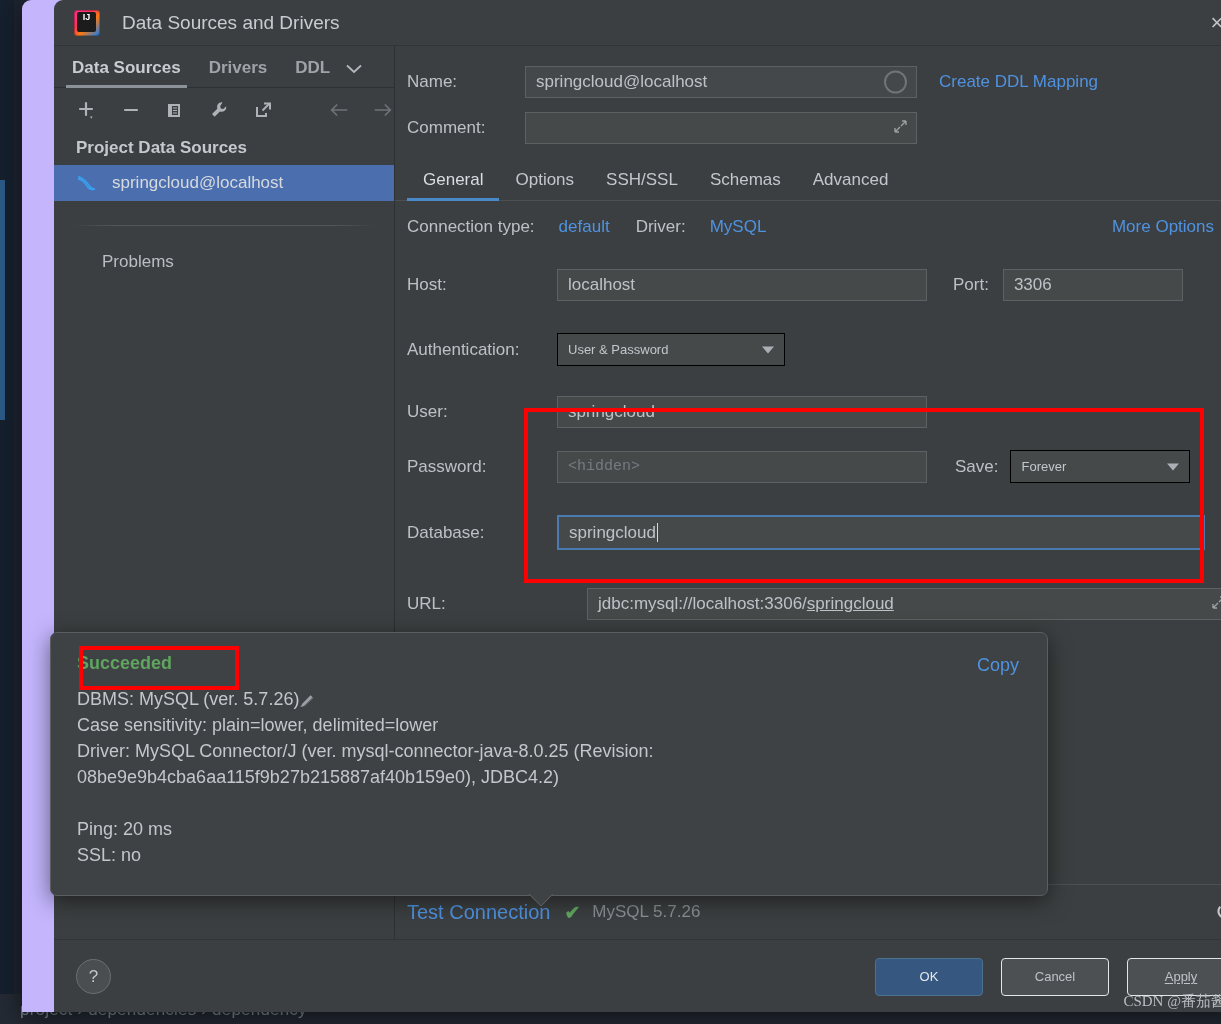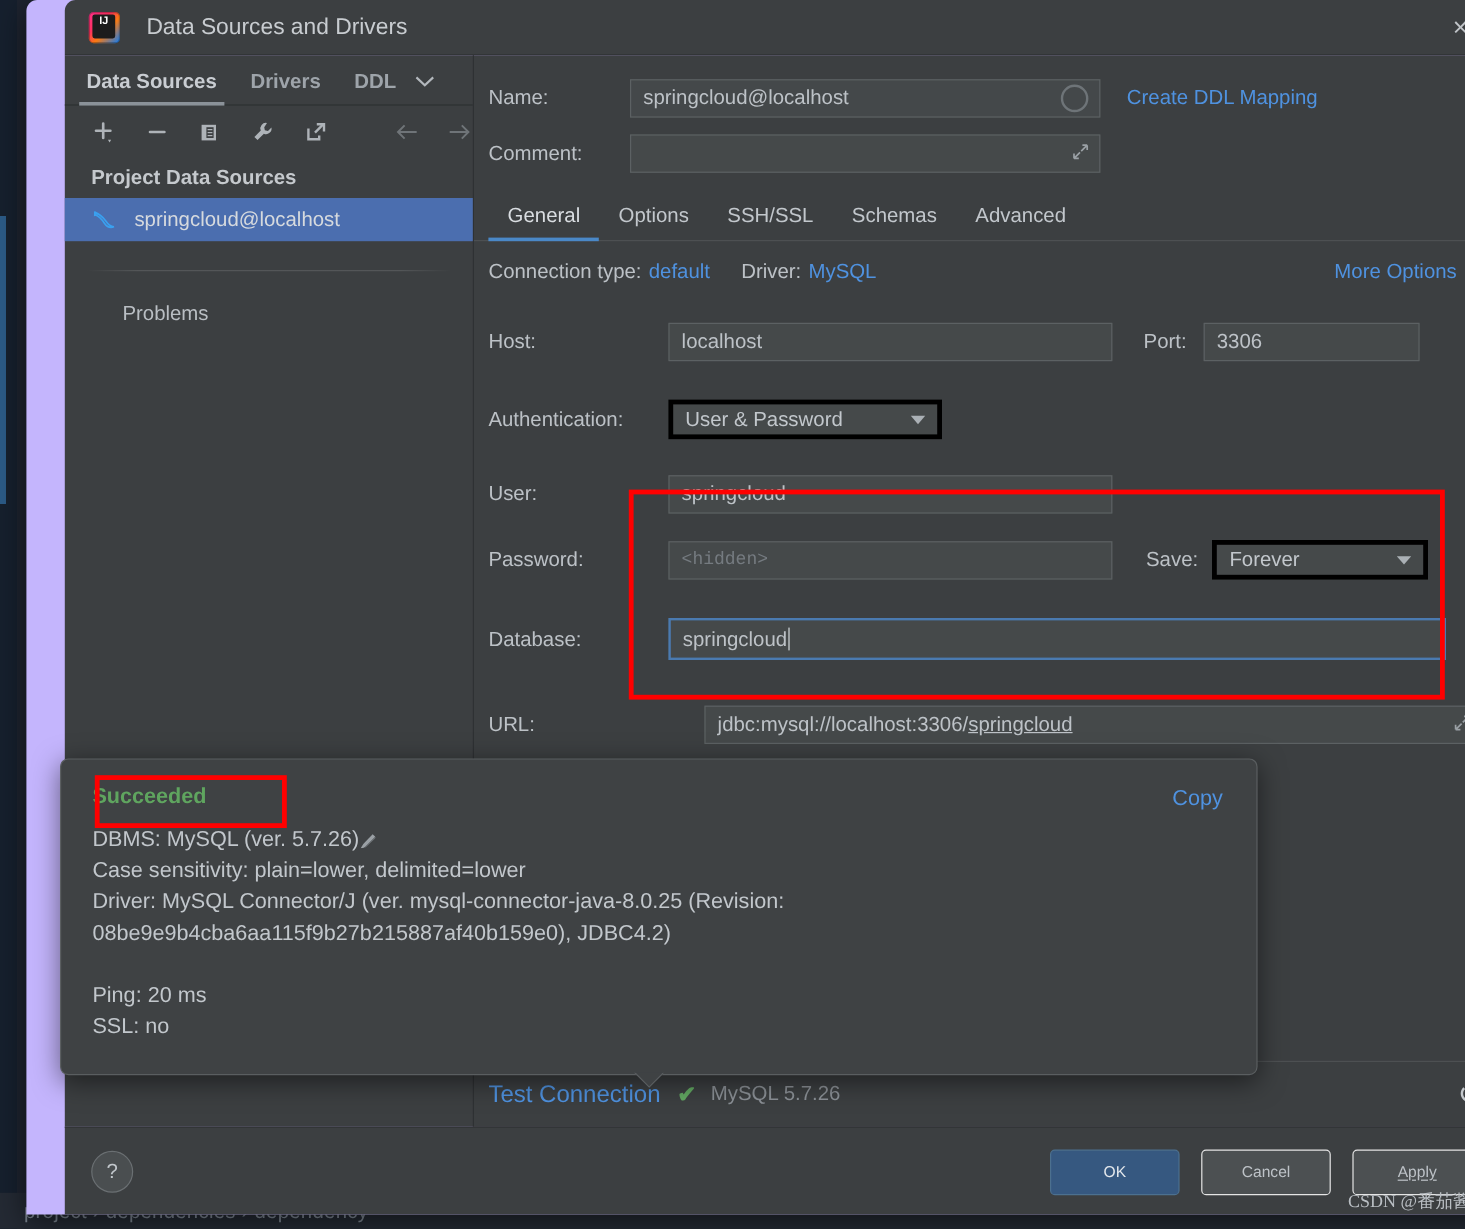--- a/index.html
+++ b/index.html
@@ -245,43 +245,43 @@
     left: 0; right: 0; bottom: -1px;
     height: 3px; background: #4a88c7;
   }
 
   .conn-row {
     display: flex; align-items: center;
     padding: 16px 18px 0 12px;
     font-size: 17px;
     color: #bcc1c6;
   }
-  .conn-row .v { color: #4f92e0; margin-left: 6px; cursor: pointer; }
+  .conn-row .v { color: #4f92e0; margin-left: 24px; cursor: pointer; }
   .conn-row .gap { width: 26px; }
   .more-opts {
     margin-left: auto;
     color: #4f92e0;
     cursor: pointer;
     display: flex; align-items: center; gap: 7px;
   }
 
   .grid-area { padding: 22px 18px 0 12px; position: relative; }
   .g-row { display: flex; align-items: center; margin-bottom: 22px; }
   .g-label { font-size: 17px; color: #bcc1c6; width: 150px; flex: 0 0 150px; }
   .input-main { width: 370px; }
   .port-label { font-size: 17px; color: #bcc1c6; margin: 0 14px 0 26px; }
   .port-field { width: 180px; }
   .combo {
     background: #45494a;
-    border: 4px solid #000000;
+    border: 1px solid #000000;
     height: 33px;
     display: flex; align-items: center;
     padding: 0 10px;
     color: #c2c7cc;
-    font-size: 17px;
+    font-size: 13px;
     position: relative;
     cursor: pointer;
     box-sizing: border-box;
   }
   .combo .arrow {
     position: absolute; right: 10px; top: 50%;
     transform: translateY(-50%);
     width: 0; height: 0;
     border-left: 6px solid transparent;
     border-right: 6px solid transparent;

